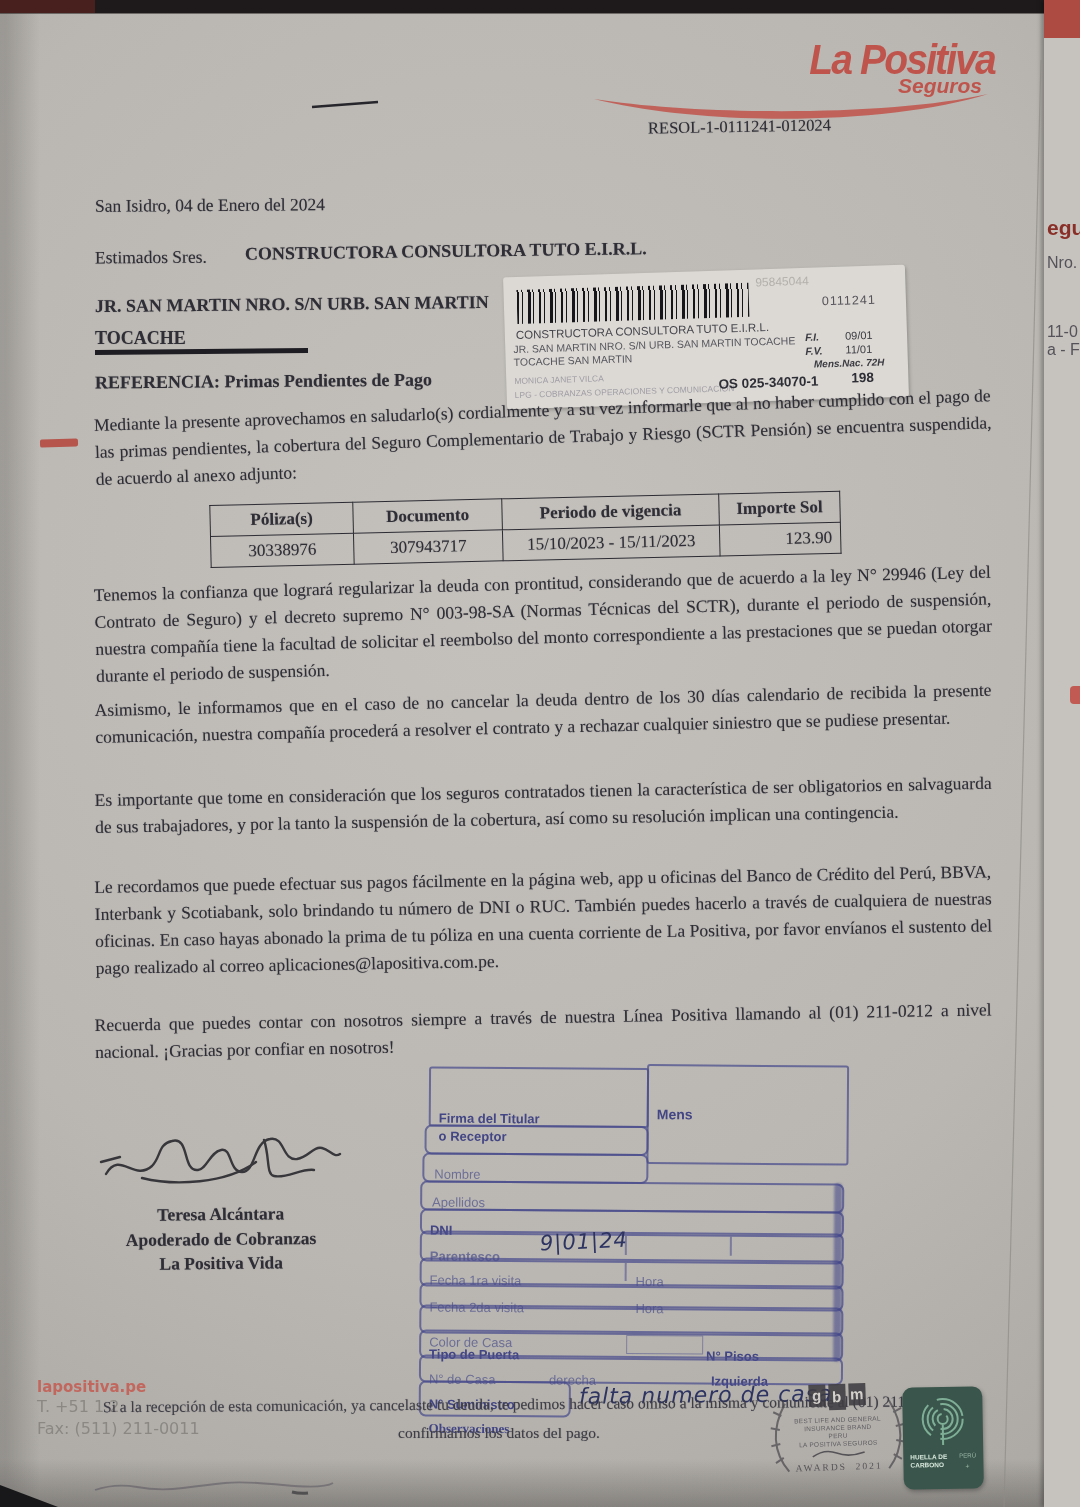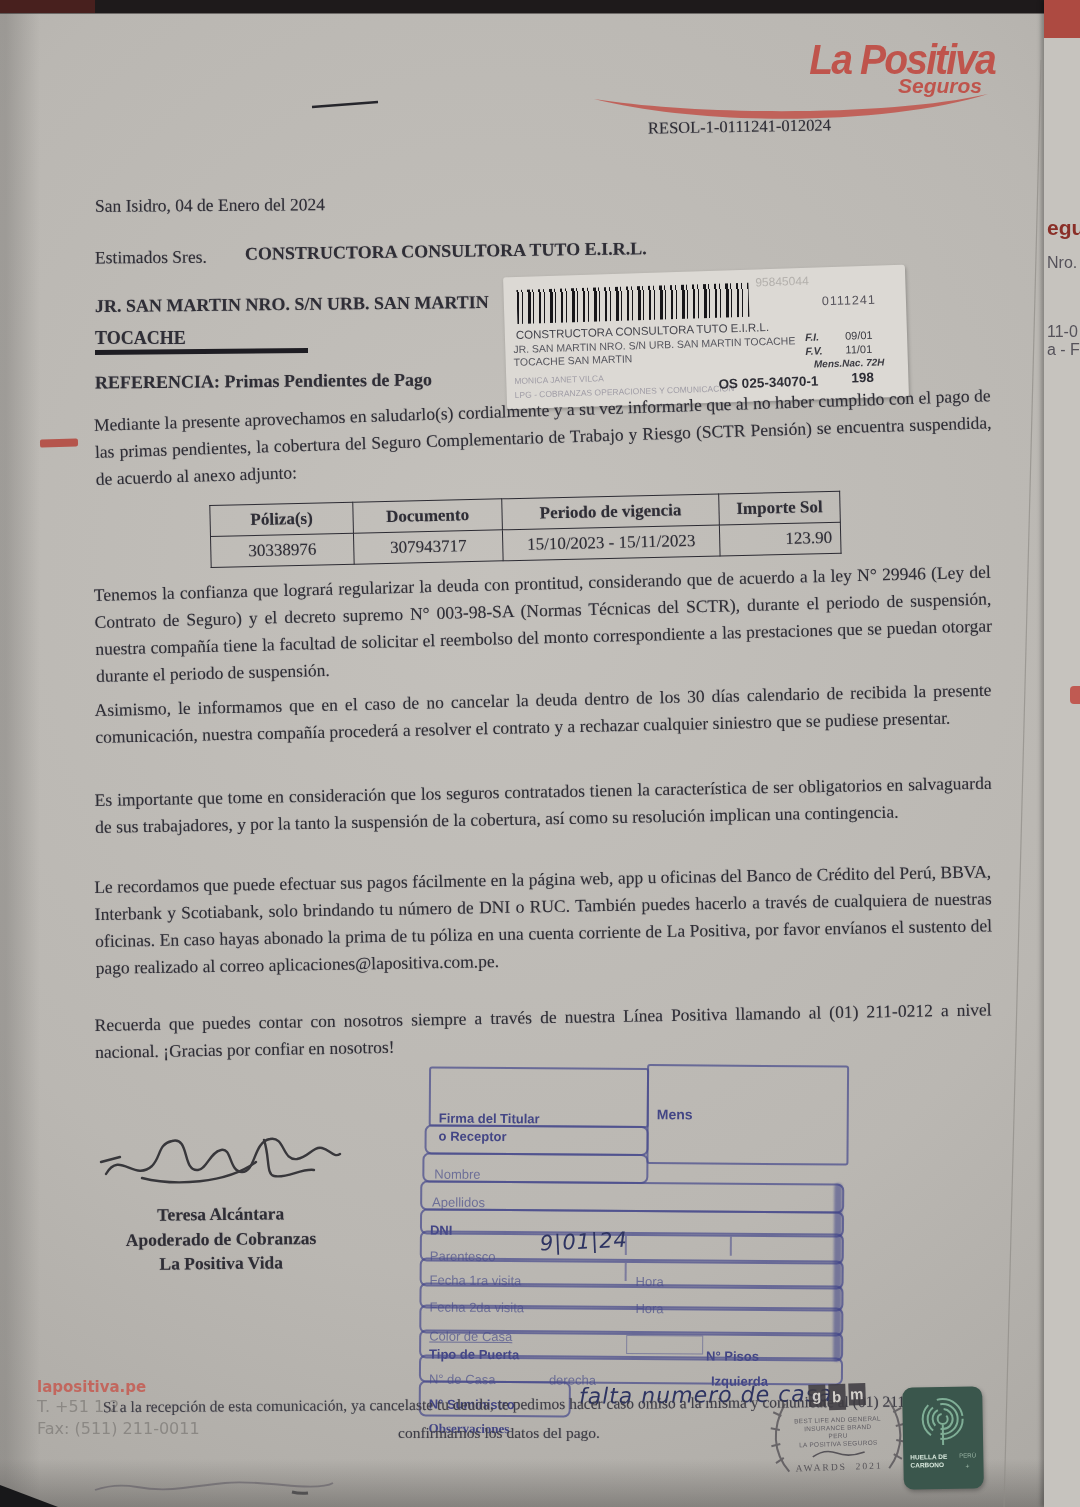--- a/index.html
+++ b/index.html
@@ -159,36 +159,36 @@
     <div class="cell" style="left:6px;top:66px;width:220px;height:26px;">
       <div class="flab">Nombre</div>
     </div>
     <div class="cell" style="left:4px;top:94px;width:222px;height:26px;">
       <div class="flab">Apellidos</div>
     </div>
     <div class="cell" style="left:2px;top:122px;width:420px;height:26px;">
       <div class="flab strong">DNI</div>
     </div>
     <div class="cell" style="left:2px;top:150px;width:420px;height:22px;">
-      <div class="flab" style="top:2px;">Parentesco</div>
+      <div class="flab" style="top:2px;font-weight:bold;">Parentesco</div>
     </div>
     <div class="cell" style="left:2px;top:172px;width:420px;height:27px;">
       <div class="flab">Fecha 1ra visita</div>
       <div class="abs hand" style="left:118px;top:-4px;font-size:21px;transform:rotate(-3deg);">9|01|24</div>
       <div class="abs" style="left:203px;top:2px;width:0;height:19px;border-left:2px solid rgba(72,75,140,.55);"></div>
       <div class="flab" style="left:214px;">Hora</div>
       <div class="abs" style="left:308px;top:2px;width:0;height:19px;border-left:2px solid rgba(72,75,140,.55);"></div>
     </div>
     <div class="cell" style="left:2px;top:199px;width:420px;height:25px;">
       <div class="flab">Fecha 2da visita</div>
       <div class="abs" style="left:203px;top:2px;width:0;height:18px;border-left:2px solid rgba(72,75,140,.55);"></div>
       <div class="flab" style="left:214px;">Hora</div>
     </div>
     <div class="cell" style="left:2px;top:224px;width:420px;height:22px;">
-      <div class="flab" style="top:8px;text-decoration:underline;">Color de Casa</div>
+      <div class="flab" style="top:14px;">Color de Casa</div>
     </div>
     <div class="cell" style="left:2px;top:246px;width:420px;height:25px;">
       <div class="flab strong">Tipo de Puerta</div>
       <div class="flab strong" style="left:285px;text-align:center;">N° Pisos</div>
     </div>
     <div class="cell" style="left:2px;top:271px;width:420px;height:25px;">
       <div class="flab">N° de Casa</div>
       <div class="flab" style="left:128px;">derecha</div>
       <div class="abs" style="left:205px;top:2px;width:75px;height:17px;border:1.5px solid rgba(72,75,140,.5);"></div>
       <div class="flab strong" style="left:290px;">Izquierda</div>

